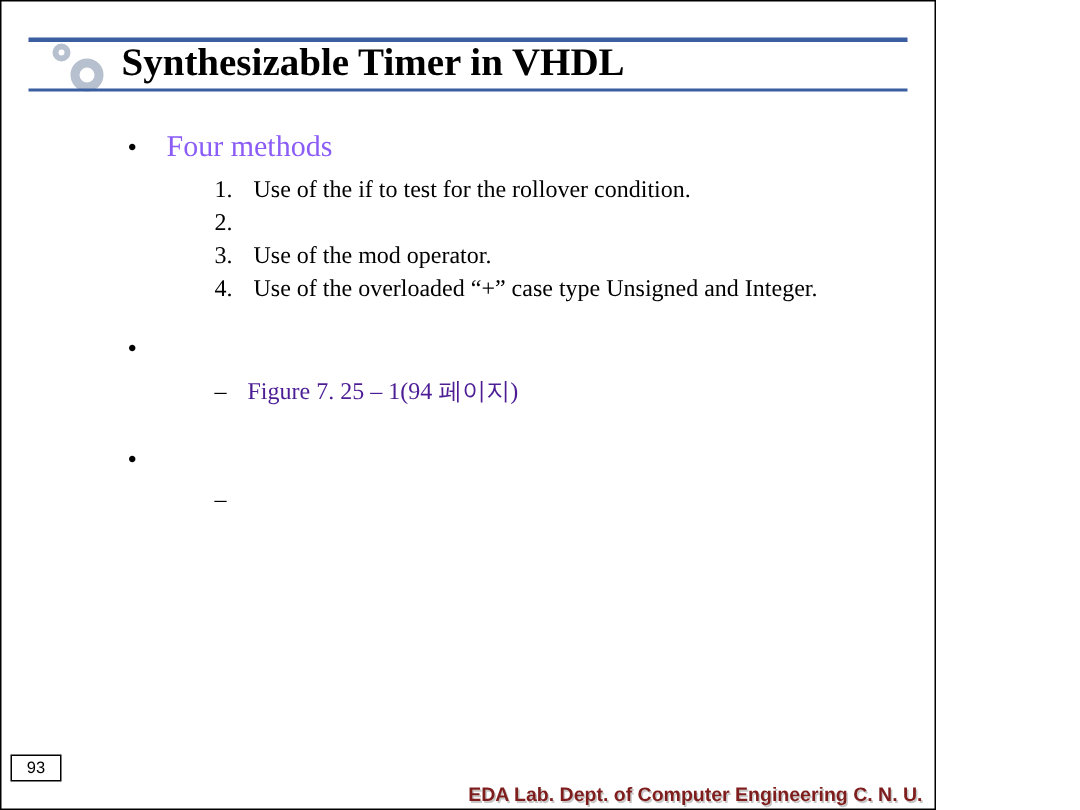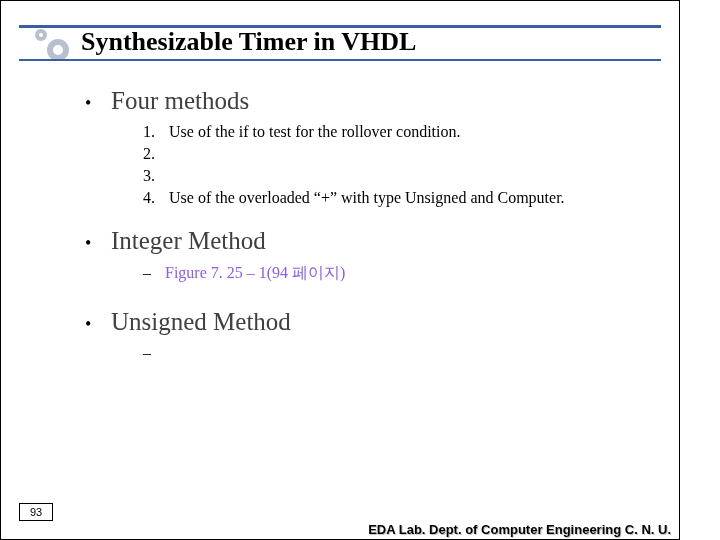--- a/index.html
+++ b/index.html
@@ -1,19 +1,19 @@
 <!DOCTYPE html>
 <html><head>
 <meta charset="utf-8">
 <style>
   * { margin: 0; padding: 0; box-sizing: border-box; }
   html, body { width: 720px; height: 540px; font-family: "Times New Roman", serif; background: #fff; }
   .slide {
     position: relative;
-    width: 680px;
+    width: 624px;
     height: 540px;
     background: #fff;
     border: 1px solid #000;
   }
   .header {
     position: absolute;
     top: 24px;
     left: 18px;
     right: 18px;
     height: 34px;
@@ -73,22 +73,22 @@
     margin-top: 8px;
     margin-bottom: 6px;
   }
   .bullet-dot {
     width: 26px;
     font-size: 18px;
     text-align: left;
     color: #000;
   }
   .bullet-text {
-    font-size: 25px;
-    color: #404040;
+    font-size: 20px;
+    color: #8b5cf6;
   }
   .ordered {
     margin-left: 58px;
     margin-top: 8px;
     margin-bottom: 20px;
   }
   .ordered-item {
     display: flex;
     align-items: baseline;
     margin-bottom: 4px;
@@ -113,44 +113,44 @@
     align-items: baseline;
     margin-bottom: 4px;
   }
   .dash-mark {
     width: 22px;
     font-size: 16px;
     color: #000;
   }
   .dash-text {
     font-size: 16px;
-    color: #8b5cf6;
+    color: #4c1d95;
   }
   .pagenum {
     position: absolute;
-    left: 18px;
+    left: 6px;
     bottom: 18px;
     width: 34px;
     height: 18px;
     border: 1px solid #000;
     font-family: Arial, sans-serif;
     font-size: 11px;
     display: flex;
     align-items: center;
     justify-content: center;
     background: #fff;
   }
   .footer {
     position: absolute;
     right: 8px;
     bottom: 2px;
     font-family: Arial, sans-serif;
     font-size: 13px;
     font-weight: bold;
-    color: #000000;
+    color: #7f1d1d;
     text-shadow: 1px 1px 0 #c7c7c7;
   }
 </style>
 </head>
 <body>
 
 <div class="slide">
 
   <div class="header"></div>
 
@@ -171,41 +171,40 @@
     <div class="ordered">
       <div class="ordered-item">
         <div class="ord-num">1.</div>
         <div class="ord-text">Use of the if to test for the rollover condition.</div>
       </div>
       <div class="ordered-item">
         <div class="ord-num">2.</div>
       </div>
       <div class="ordered-item">
         <div class="ord-num">3.</div>
+        <div class="ord-text">Use of the mod operator.</div>
       </div>
       <div class="ordered-item">
         <div class="ord-num">4.</div>
-        <div class="ord-text">Use of the overloaded “+” with type Unsigned and Computer.</div>
+        <div class="ord-text">Use of the overloaded “+” case type Unsigned and Integer.</div>
       </div>
     </div>
 
     <div class="bullet-row" style="margin-top:14px;">
       <div class="bullet-dot">•</div>
-      <div class="bullet-text">Integer Method</div>
     </div>
     <div class="dash-list">
       <div class="dash-item">
         <div class="dash-mark">–</div>
         <div class="dash-text">Figure 7. 25 – 1(94 페이지)</div>
       </div>
     </div>
 
     <div class="bullet-row" style="margin-top:14px;">
       <div class="bullet-dot">•</div>
-      <div class="bullet-text">Unsigned Method</div>
     </div>
     <div class="dash-list">
       <div class="dash-item">
         <div class="dash-mark">–</div>
       </div>
     </div>
 
   </div>
 
   <div class="pagenum">93</div>

